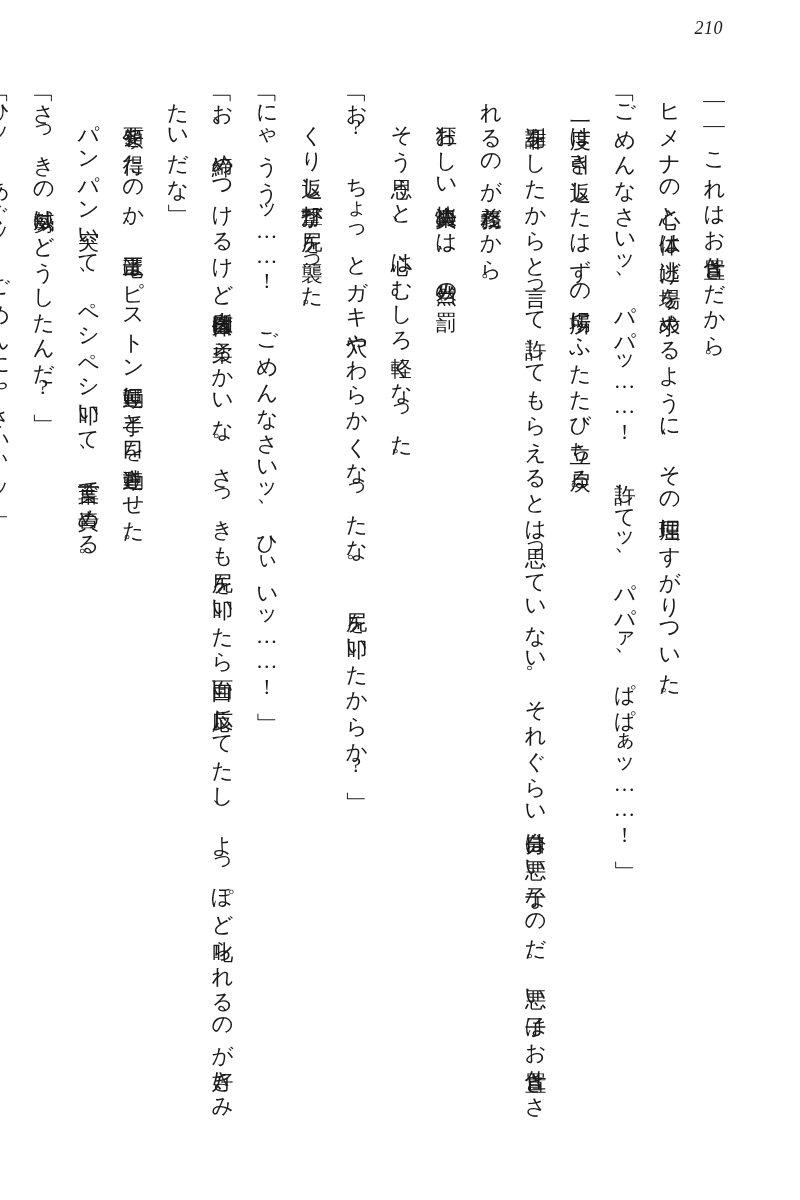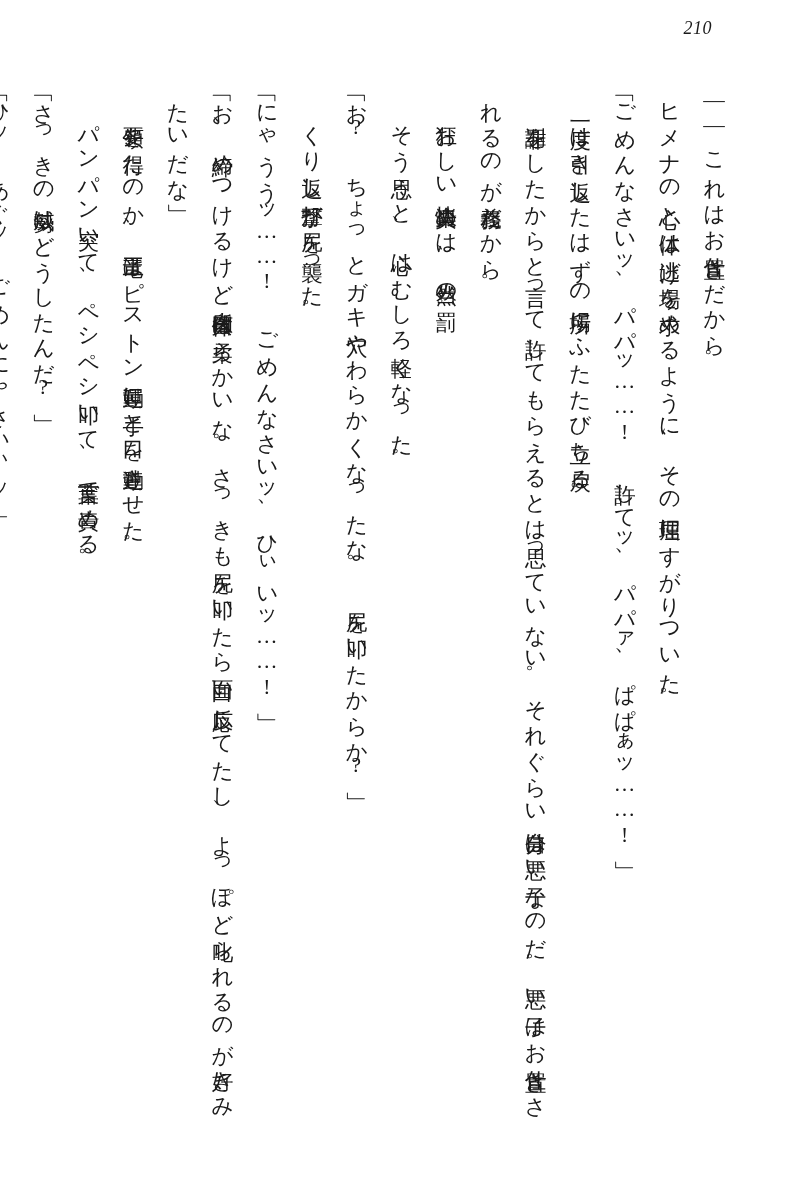--- a/index.html
+++ b/index.html
@@ -12,21 +12,21 @@
     width: 800px;
     height: 1200px;
     background: #ffffff;
     overflow: hidden;
     font-family: "Liberation Serif", "DejaVu Serif", serif;
     color: #1a1a1a;
   }
   .page-number {
     position: absolute;
     top: 18px;
-    right: 88px;
+    right: 77px;
     font-family: "Liberation Serif", "DejaVu Serif", serif;
     font-style: italic;
     font-size: 18px;
     color: #1a1a1a;
     letter-spacing: 0.5px;
   }
   .body-text {
     position: absolute;
     top: 88px;
     left: 64px;

